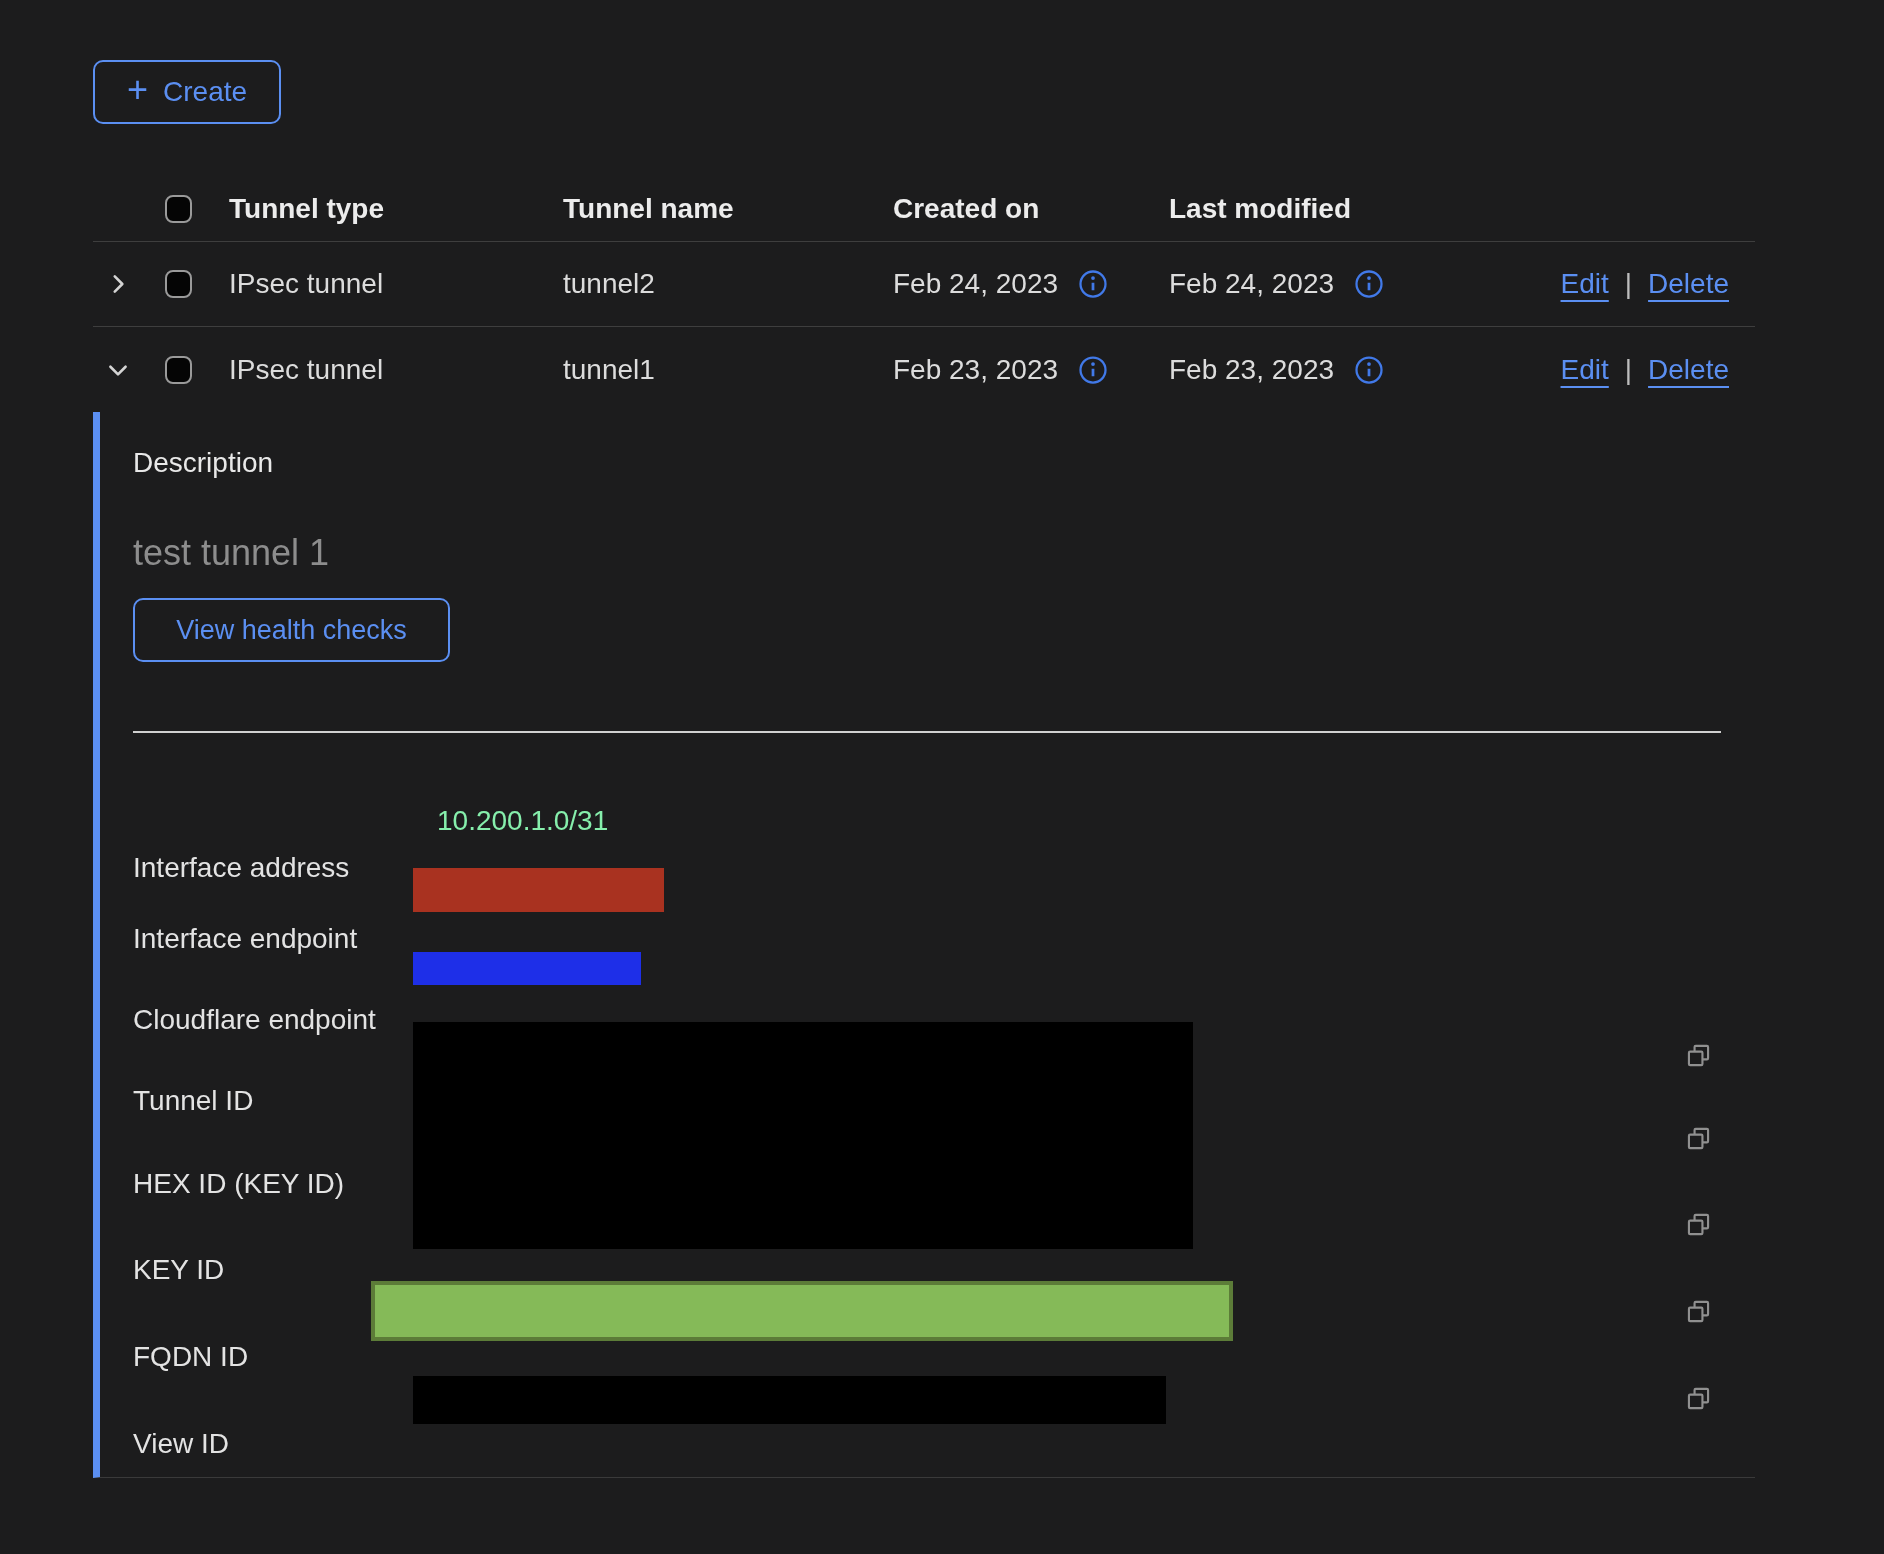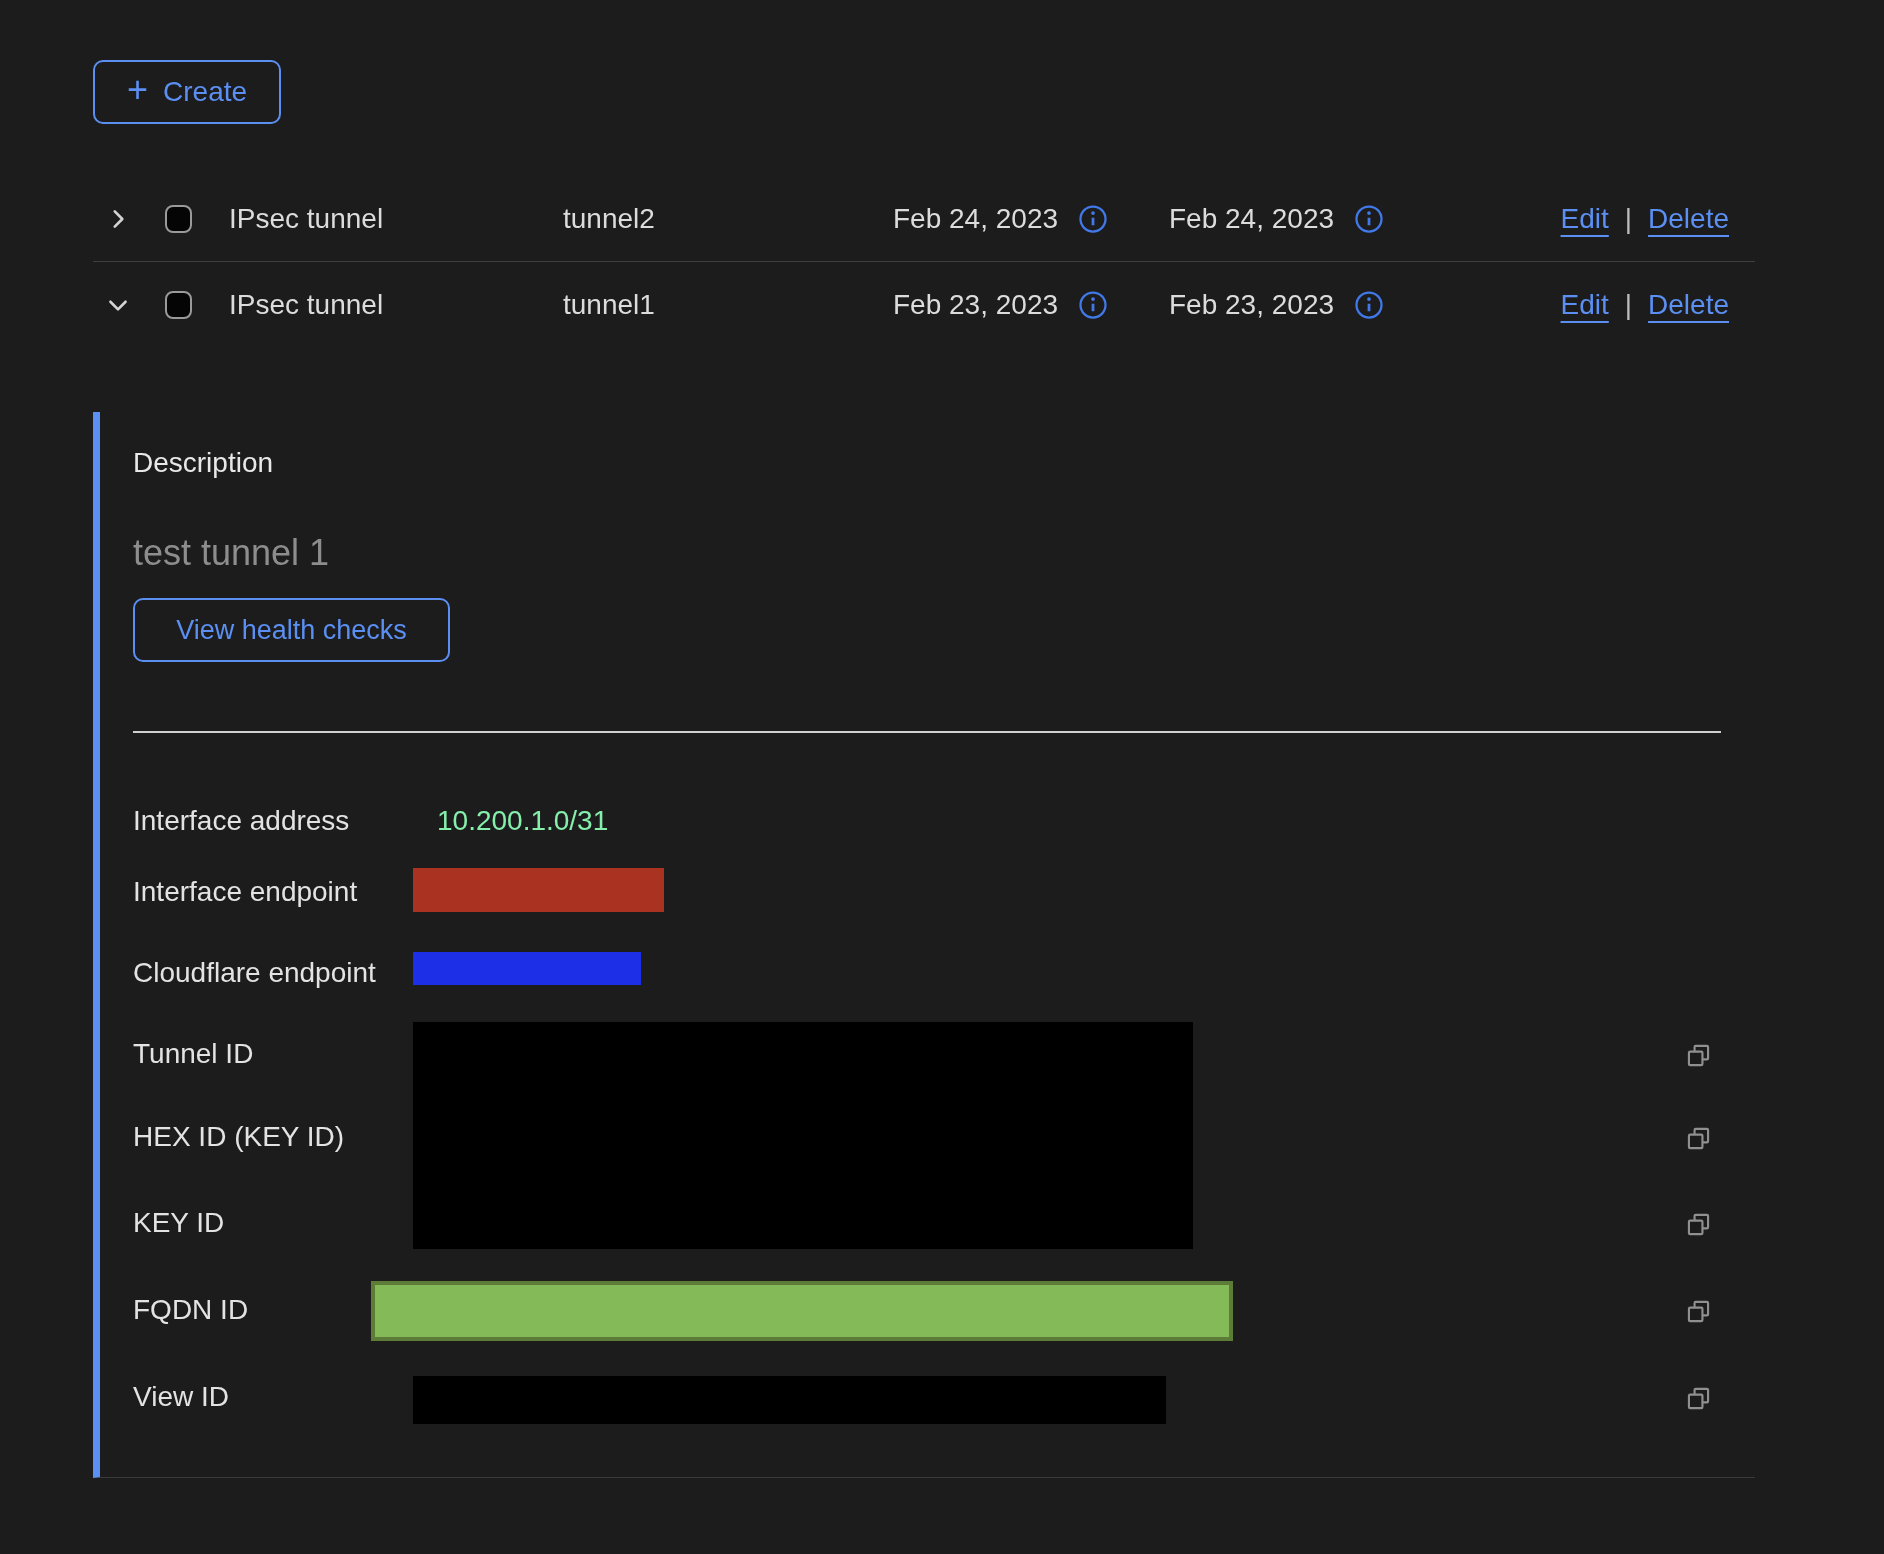--- a/index.html
+++ b/index.html
@@ -69,21 +69,21 @@
   .hc-btn {
     left:33px; top:186px;
     width:317px; height:64px;
     display:flex; align-items:center; justify-content:center;
     background:transparent;
     border:2px solid var(--accent-blue); border-radius:10px;
     color:var(--accent-blue); font-size:27px; font-family:inherit;
     cursor:pointer;
   }
   .panel-divider { left:33px; top:319px; width:1588px; height:2px; background:#d0d0d0; }
-  .f-label { left:33px; font-size:28px; color:#e3e3e3; white-space:nowrap; }
+  .f-label { left:33px; font-size:28px; color:#e3e3e3; white-space:nowrap;margin-top:47px; }
   .f-value { left:337px; font-size:28px; color:#86efac; }
   .blk { border:0; }
   .blk-red   { left:313px; top:456px; width:251px; height:44px;  background:var(--redaction-red); }
   .blk-blue  { left:313px; top:540px; width:228px; height:33px;  background:var(--redaction-blue); }
   .blk-black-lg { left:313px; top:610px; width:780px; height:227px; background:var(--redaction-black); }
   .blk-green { left:271px; top:869px; width:862px; height:60px;
                background:var(--redaction-green);
                border:4px solid var(--redaction-green-border); }
   .blk-black-sm { left:313px; top:964px; width:753px; height:48px; background:var(--redaction-black); }
   .copy { left:1585px; display:flex; cursor:pointer; }
@@ -93,20 +93,31 @@
 </head>
 <body>
 
 <button class="create-btn">
   <span class="plus">+</span>
   <span>Create</span>
 </button>
 
 <div class="tbl">
 
+  <div class="trow thead">
+    <div class="col-exp"></div>
+    <div class="col-check">
+      <span class="checkbox"></span>
+    </div>
+    <div class="col-type">Tunnel type</div>
+    <div class="col-name">Tunnel name</div>
+    <div class="col-created">Created on</div>
+    <div class="col-modified">Last modified</div>
+    <div class="col-actions"></div>
+  </div>
 
   <div class="trow tdata bordered">
     <div class="col-exp">
       <span class="chev">
         <svg width="26" height="26" viewBox="0 0 24 24" fill="none" stroke-width="2.4" stroke-linecap="round" stroke-linejoin="round">
             <polyline points="9 5 16 12 9 19"></polyline>
           </svg>
       </span>
     </div>
     <div class="col-check">

